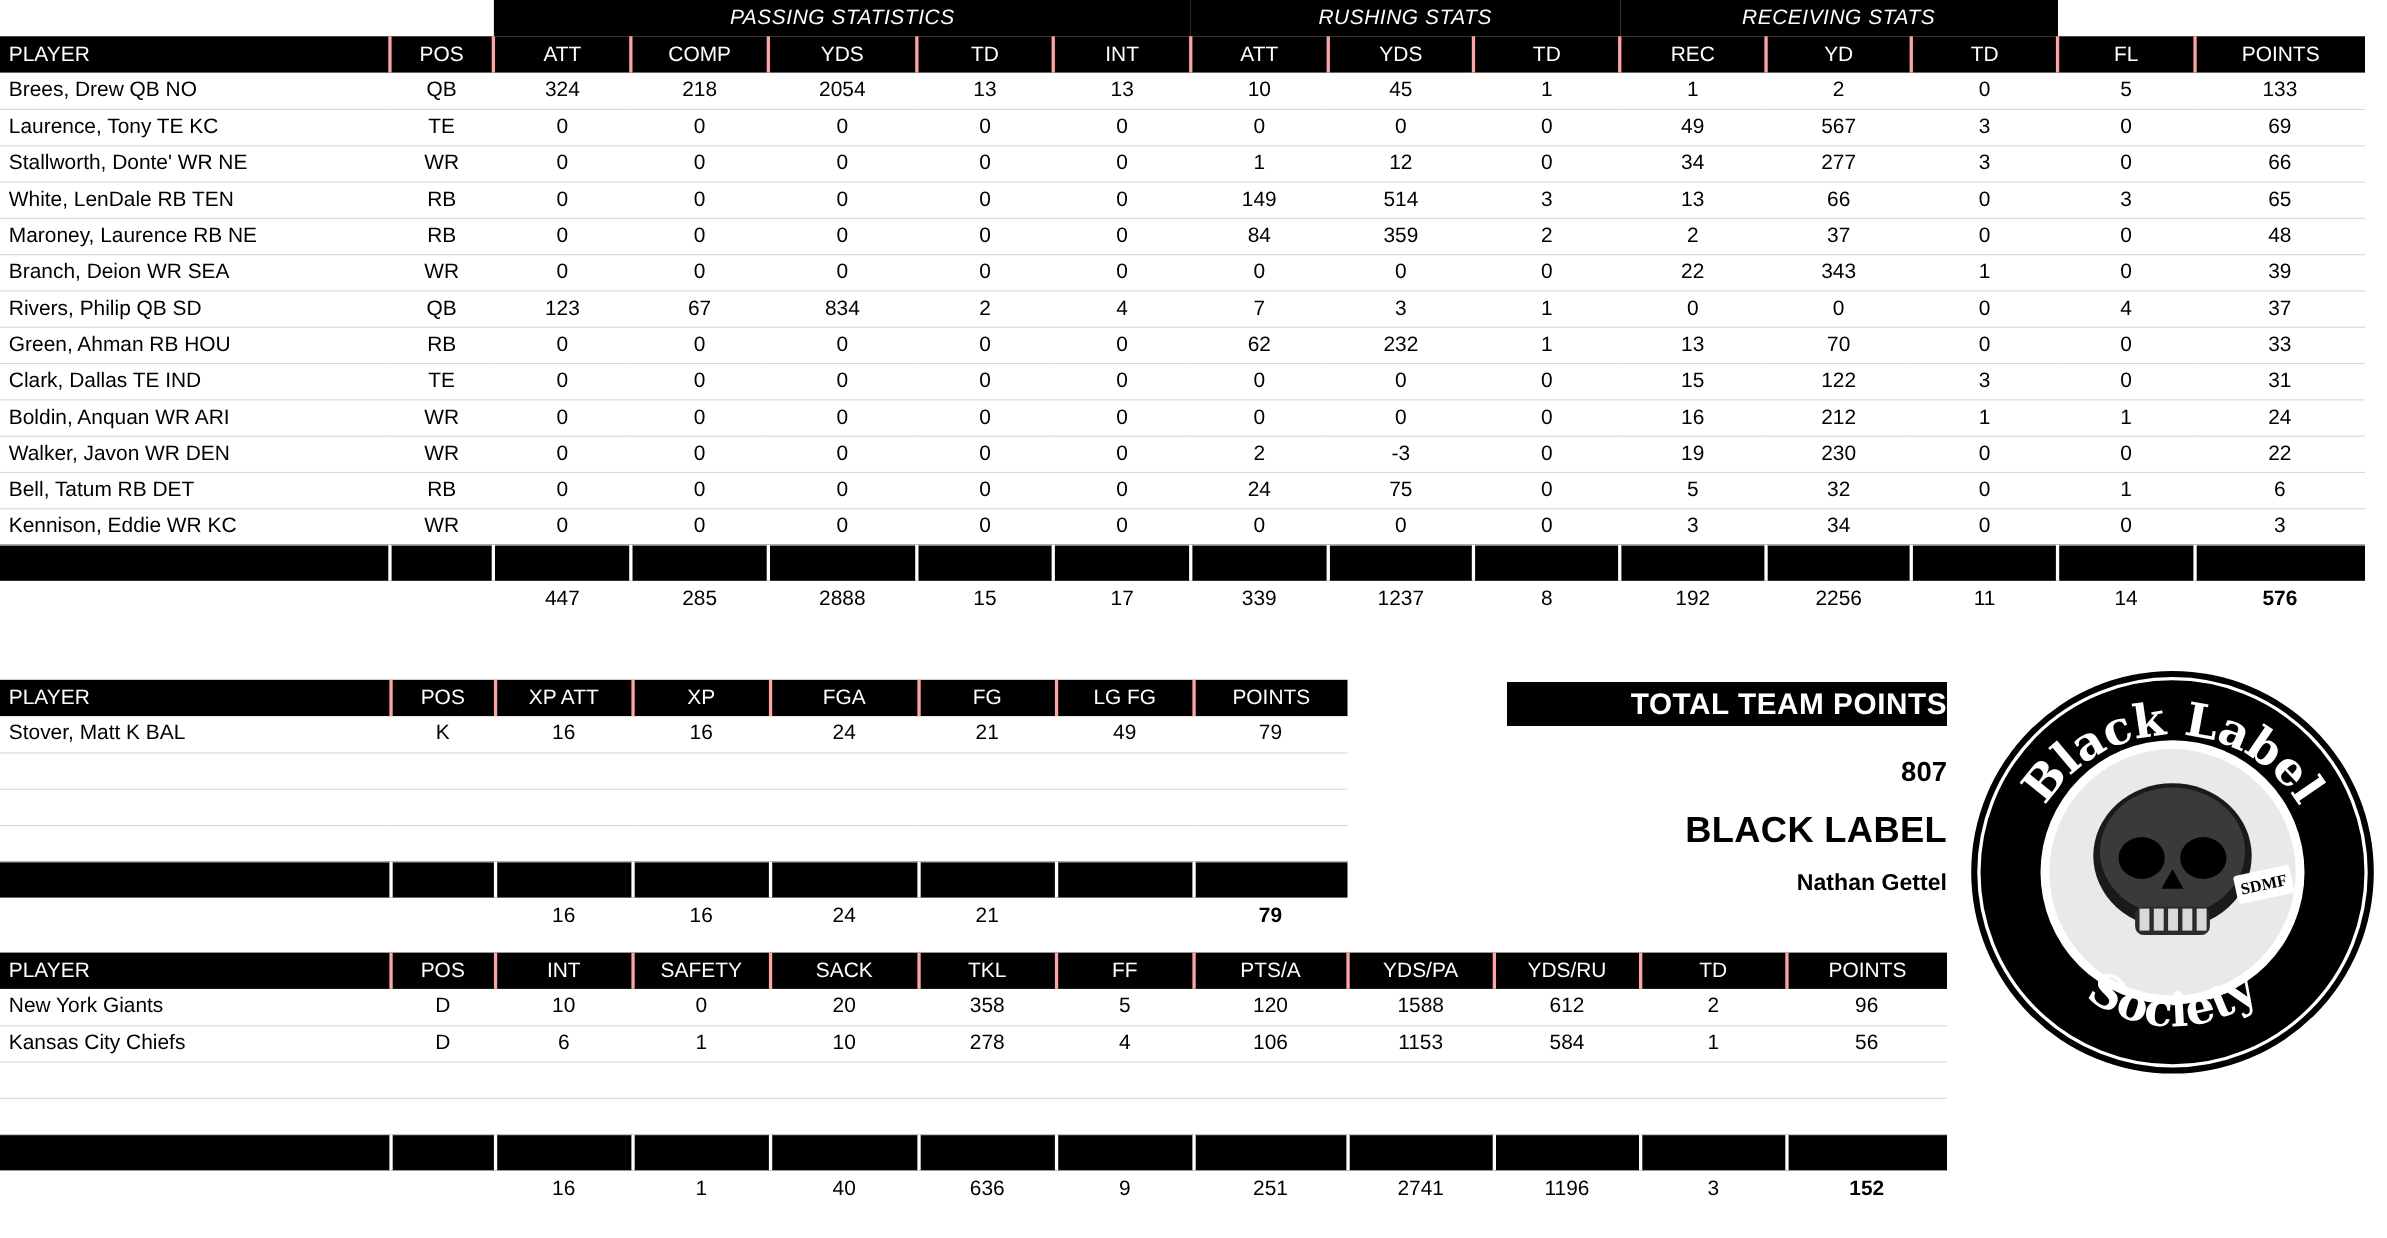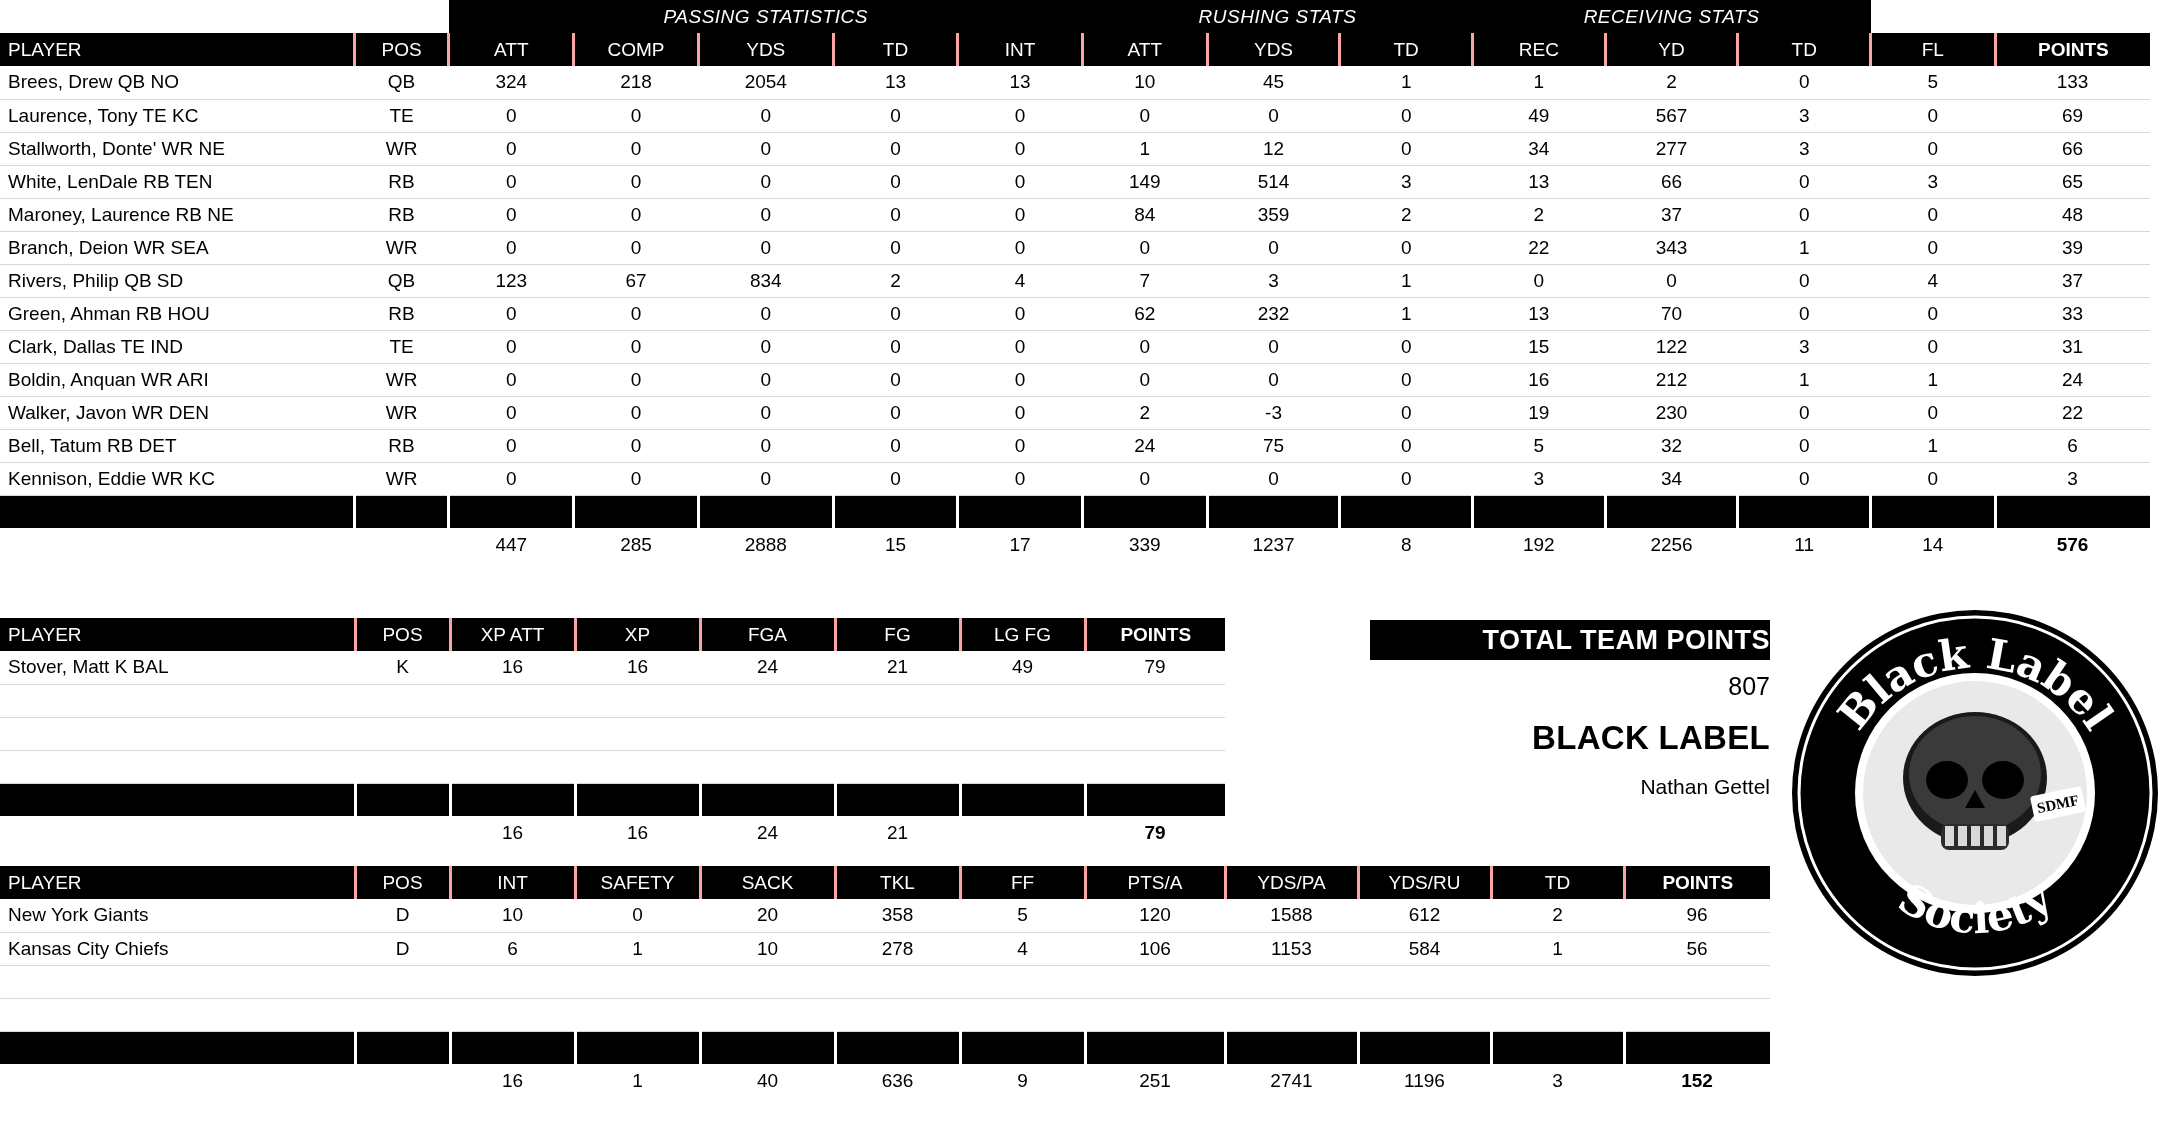--- a/index.html
+++ b/index.html
@@ -54,21 +54,21 @@
 
   
   .colhdr td {
     background: #000000;
     color: #ffffff;
     font-weight: bold;
     font-size: 24px;
     height: 44px;
     border-right: 3px solid #fca5a5;
   }
-  .colhdr td:last-child { border-right: none; font-weight: bold; }
+  .colhdr td:last-child { border-right: none; }
   .colhdr td.leftname {
     text-align: left;
     padding-left: 8px;
   }
 
   
   .datarow td {
     border-bottom: 1px solid #d8d8d8;
     font-size: 19px;
     height: 33px;
@@ -116,32 +116,32 @@
     background: #000000;
     color: #ffffff;
     font-weight: bold;
     font-size: 27px;
     height: 40px;
     line-height: 40px;
     letter-spacing: .5px;
   }
   .ttp-value {
     font-size: 25px;
-    font-weight: normal;
-    margin-top: 12px;
+    font-weight: bold;
+    margin-top: 28px;
   }
   .ttp-team {
     font-size: 33px;
     font-weight: bold;
     margin-top: 18px;
     letter-spacing: .3px;
   }
   .ttp-owner {
     font-size: 21px;
-    font-weight: normal;
+    font-weight: bold;
     margin-top: 18px;
   }
 
   
   #logo {
     position: absolute;
     left: 1790px;
     top: 608px;
     width: 370px;
     height: 370px;

